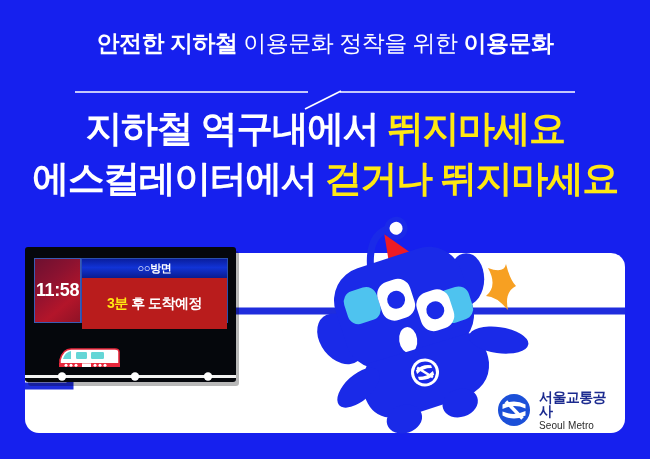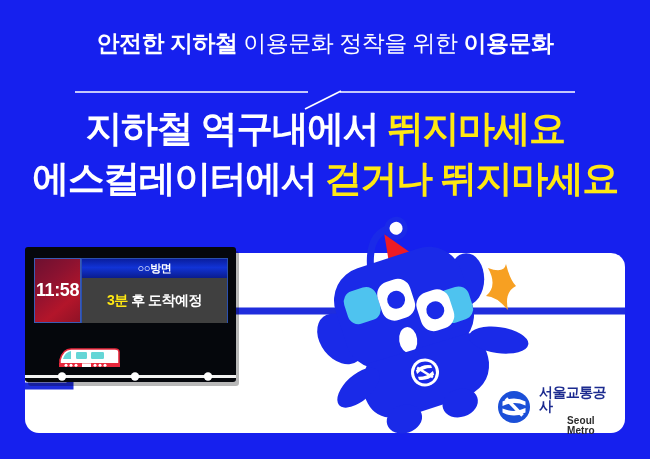--- a/index.html
+++ b/index.html
@@ -57,47 +57,47 @@
   .clock span{color:#fff;font-size:18px;font-weight:700;letter-spacing:-0.4px;}
 
   .board{position:absolute;left:56px;top:11px;width:145px;height:63px;border:1px solid #2a4fb0;background:#020617;}
   .board-top{
     height:19px;width:100%;
     background:linear-gradient(180deg,#0a1e9e 0%,#1133d6 45%,#0a1c8e 100%);
     display:flex;align-items:center;justify-content:center;
   }
   .board-top span{color:#fff;font-size:11px;font-weight:800;letter-spacing:-0.3px;}
   .board-body{
-    height:45px;display:flex;align-items:center;justify-content:center;
-    background:#404040;
+    height:51px;display:flex;align-items:center;justify-content:center;
+    background:#b91c1c;
   }
   .board-body span{font-size:14px;font-weight:800;letter-spacing:-0.5px;color:#ffffff;}
   .board-body .min{color:#ffe812;}
 
   .train{position:absolute;left:57px;top:345px;width:65px;height:27px;}
   .train svg{display:block;}
 
   .track{position:absolute;left:25px;top:371px;width:211px;height:12px;}
   .track svg{display:block;}
 
   
   .mascot{position:absolute;left:316px;top:213px;width:210px;height:215px;}
   .mascot svg{display:block;overflow:visible;}
 
   
   .sparkle{position:absolute;left:484px;top:262px;width:36px;height:52px;}
   .sparkle svg{display:block;}
 
   
-  .logo{position:absolute;left:497px;top:390px;width:120px;height:40px;display:flex;gap:8px;}
+  .logo{position:absolute;left:497px;top:390px;width:120px;height:40px;display:flex;align-items:center;gap:8px;}
   .logo .mark{width:34px;height:34px;flex:0 0 34px;}
   .logo .mark svg{display:block;}
   .logo .txt{display:flex;flex-direction:column;justify-content:center;line-height:1;}
   .logo .kr{font-size:14px;font-weight:800;color:#1b2a8f;letter-spacing:-0.6px;}
-  .logo .en{font-size:10px;font-weight:700;color:#2b2b2b;letter-spacing:0.1px;margin-top:3px;margin-left:28px;}
+  .logo .en{font-size:10px;font-weight:400;color:#2b2b2b;letter-spacing:0.1px;margin-top:3px;}
 </style>
 </head>
 <body>
 
 <div id="poster">
 
   <div class="kicker">
     <b>안전한 지하철</b><span class="n"> 이용문화 정착을 위한 </span><b>이용문화</b>
   </div>
 

